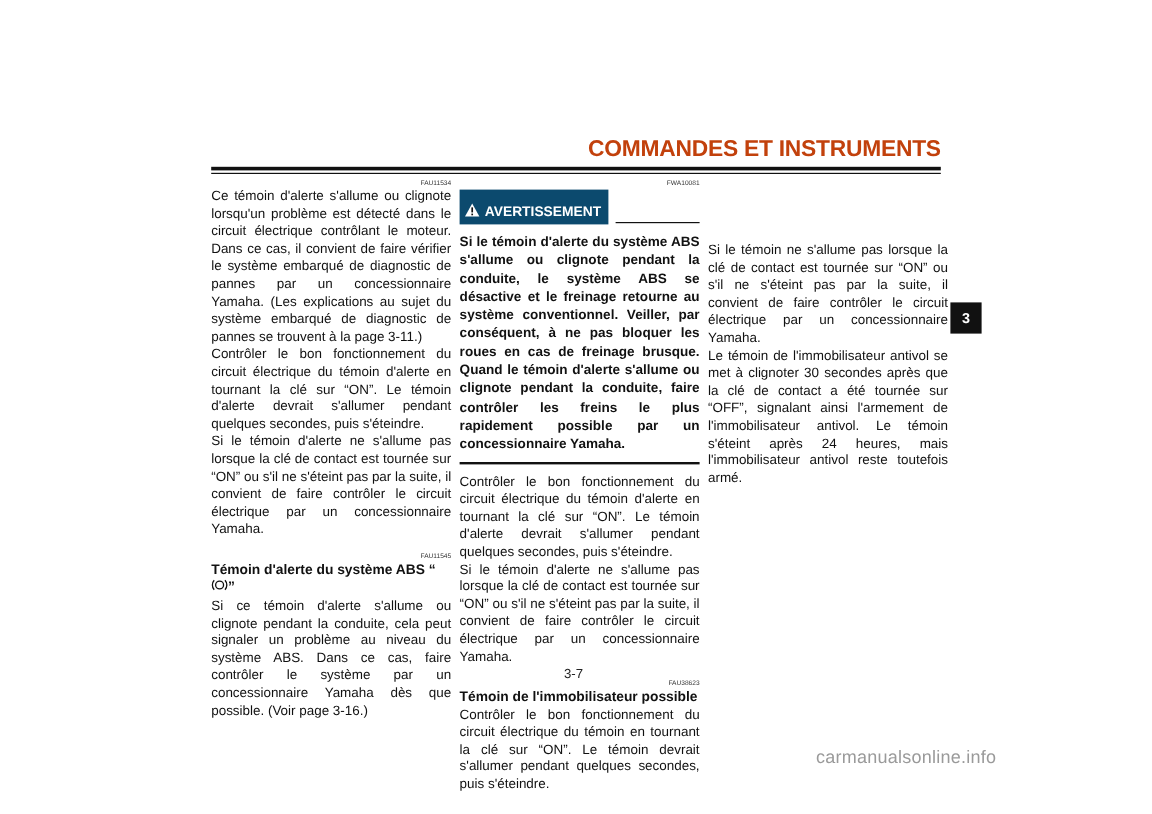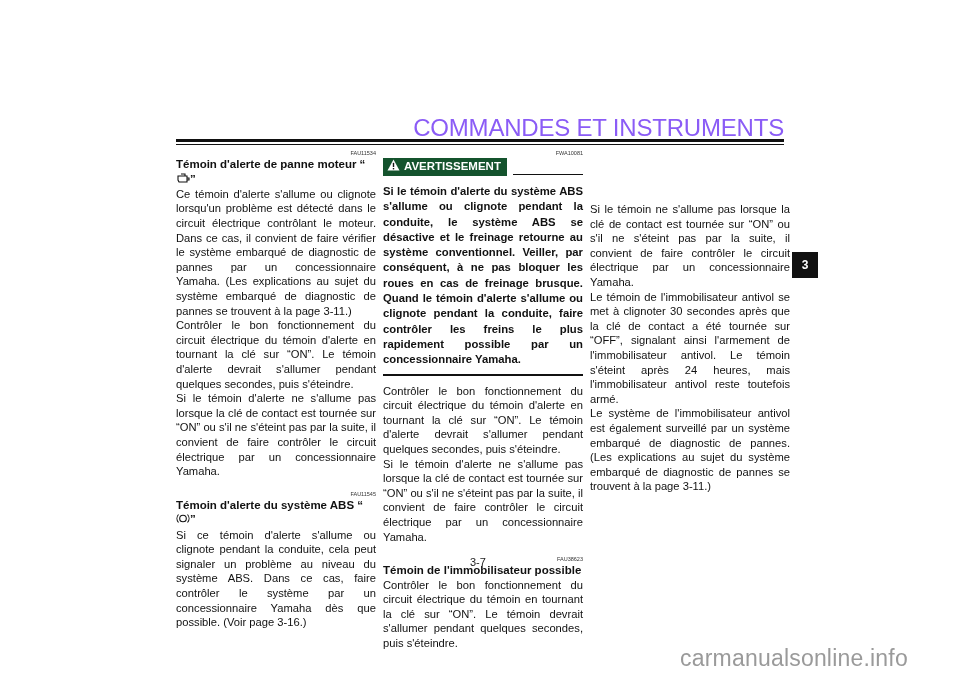--- a/index.html
+++ b/index.html
@@ -1,55 +1,50 @@
 <!DOCTYPE html>
 <html><head>
 <meta charset="utf-8">
 <style>
   html, body { margin: 0; padding: 0; background: #ffffff; }
   body { width: 960px; height: 678px; position: relative; overflow: hidden;
          font-family: "Liberation Sans", sans-serif; color: #111; }
-  .header-title { position: absolute; right: 176px; top: 114px; font-size: 24px; font-weight: normal;
-                  letter-spacing: -0.2px; color: #8b5cf6; }
+  .header-title { position: absolute; right: 176px; top: 114px; font-size: 19px; font-weight: bold;
+                  letter-spacing: -0.2px; color: #c2410c; }
   .rule-thick { position: absolute; left: 176px; width: 608px; top: 139px; height: 3px; background: #111; }
   .rule-thin  { position: absolute; left: 176px; width: 608px; top: 144px; height: 1px; background: #111; }
   .col { position: absolute; top: 150px; width: 200px; font-size: 11.2px; line-height: 14.6px; }
   .col1 { left: 176px; }
   .col2 { left: 383px; }
   .col3 { left: 590px; top: 154px; margin-top: 48px; }
   .code { text-align: right; font-size: 5.5px; line-height: 7px; color: #333; margin: 0; }
   .h { font-weight: bold; font-size: 11.5px; margin: 0; line-height: 14.6px; }
   p { margin: 0; text-align: justify; }
   .gap { height: 12px; }
   .warn-row { display: flex; align-items: flex-end; margin-top: 1px; }
-  .warn-badge { background: #14532d; color: #fff; font-weight: bold; font-size: 11.5px;
-                padding: 1px 6px 2px 4px; display: flex; align-items: center; gap: 4px; height: 15px; }
+  .warn-badge { background: #0c4a6e; color: #fff; font-weight: bold; font-size: 11.5px;
+                padding: 12px 6px 2px 4px; display: flex; align-items: center; gap: 4px; height: 15px; }
   .warn-line { flex: 1; border-bottom: 1px solid #111; margin-left: 6px; margin-bottom: 1px; }
   .warn-text { font-weight: bold; font-size: 11.3px; line-height: 15.3px; margin-top: 8px; text-align: justify; }
   .warn-end { border-bottom: 2px solid #111; margin-top: 6px; margin-bottom: 8px; }
   .side-tab { position: absolute; left: 792px; top: 252px; width: 26px; height: 26px; background: #111;
               color: #fff; font-weight: bold; font-size: 12px; display: flex; align-items: center; justify-content: center; }
   .page-num { position: absolute; left: 470px; top: 556px; font-size: 11px; color: #222; }
-  .watermark { position: absolute; left: 680px; top: 645px; font-size: 23px; color: #9a9a9a; letter-spacing: 0.2px; }
+  .watermark { position: absolute; left: 680px; top: 623px; font-size: 15px; color: #9a9a9a; letter-spacing: 0.2px; }
   .icon-inline { display: inline-block; vertical-align: middle; }
 </style>
 </head>
 <body>
 
 <div class="header-title">COMMANDES ET INSTRUMENTS</div>
 <div class="rule-thick"></div>
 <div class="rule-thin"></div>
 
 <div class="col col1">
   <div class="code">FAU11534</div>
-  <div class="h">
-    <span>Témoin d'alerte de panne moteur “</span><span class="icon-inline"><svg width="14" height="10" viewBox="0 0 14 10">
-          <path d="M2 3h9v6H3l-1-2zM5 1h4v2M11 5h2v2h-2" fill="none" stroke="#111" stroke-width="1.1"></path>
-        </svg></span><span>”</span>
-  </div>
   <p>Ce témoin d'alerte s'allume ou clignote lorsqu'un problème est détecté dans le circuit électrique contrôlant le moteur. Dans ce cas, il convient de faire vérifier le système embarqué de diagnostic de pannes par un concessionnaire Yamaha. (Les explications au sujet du système embarqué de diagnostic de pannes se trouvent à la page 3-11.)</p>
   <p>Contrôler le bon fonctionnement du circuit électrique du témoin d'alerte en tournant la clé sur “ON”. Le témoin d'alerte devrait s'allumer pendant quelques secondes, puis s'éteindre.</p>
   <p>Si le témoin d'alerte ne s'allume pas lorsque la clé de contact est tournée sur “ON” ou s'il ne s'éteint pas par la suite, il convient de faire contrôler le circuit électrique par un concessionnaire Yamaha.</p>
   <div class="gap"></div>
   <div class="code">FAU11545</div>
   <div class="h">
     <span>Témoin d'alerte du système ABS “</span><span class="icon-inline"><svg width="14" height="11" viewBox="0 0 14 11">
           <circle cx="7" cy="5.5" r="3.3" fill="none" stroke="#111" stroke-width="1.1"></circle>
           <path d="M2.5 1.5a6 6 0 0 0 0 8M11.5 1.5a6 6 0 0 1 0 8" fill="none" stroke="#111" stroke-width="1.1"></path>
         </svg></span><span>”</span>
@@ -76,18 +71,17 @@
   <p>Si le témoin d'alerte ne s'allume pas lorsque la clé de contact est tournée sur “ON” ou s'il ne s'éteint pas par la suite, il convient de faire contrôler le circuit électrique par un concessionnaire Yamaha.</p>
   <div class="gap"></div>
   <div class="code">FAU38623</div>
   <div class="h">Témoin de l'immobilisateur possible</div>
   <p>Contrôler le bon fonctionnement du circuit électrique du témoin en tournant la clé sur “ON”. Le témoin devrait s'allumer pendant quelques secondes, puis s'éteindre.</p>
 </div>
 
 <div class="col col3">
   <p>Si le témoin ne s'allume pas lorsque la clé de contact est tournée sur “ON” ou s'il ne s'éteint pas par la suite, il convient de faire contrôler le circuit électrique par un concessionnaire Yamaha.</p>
   <p>Le témoin de l'immobilisateur antivol se met à clignoter 30 secondes après que la clé de contact a été tournée sur “OFF”, signalant ainsi l'armement de l'immobilisateur antivol. Le témoin s'éteint après 24 heures, mais l'immobilisateur antivol reste toutefois armé.</p>
-  <p>Le système de l'immobilisateur antivol est également surveillé par un système embarqué de diagnostic de pannes. (Les explications au sujet du système embarqué de diagnostic de pannes se trouvent à la page 3-11.)</p>
 </div>
 
 <div class="side-tab">3</div>
 <div class="page-num">3-7</div>
 <div class="watermark">carmanualsonline.info</div>
 
 </body></html>

